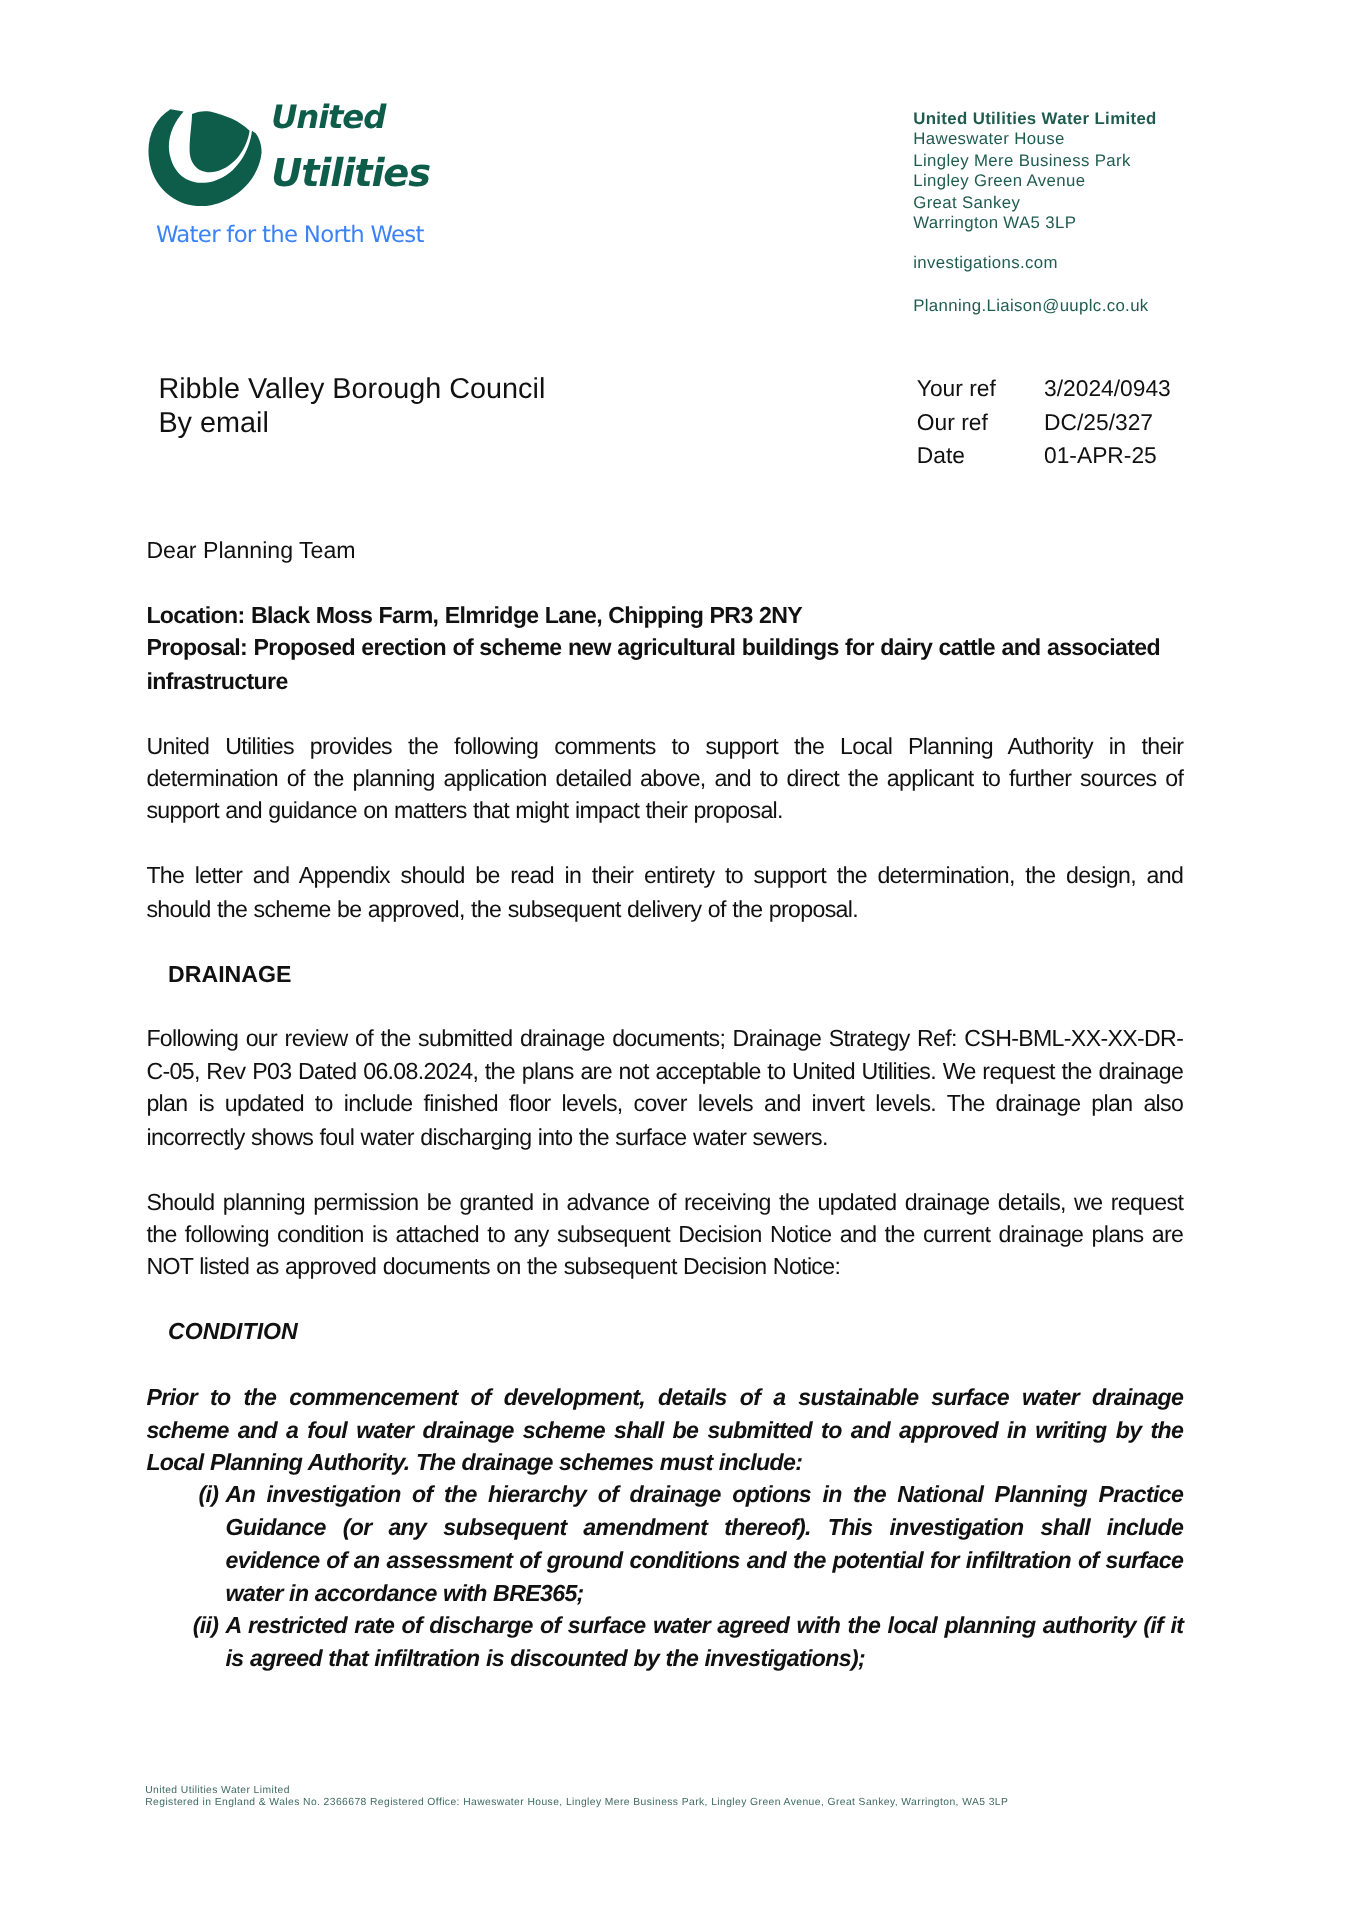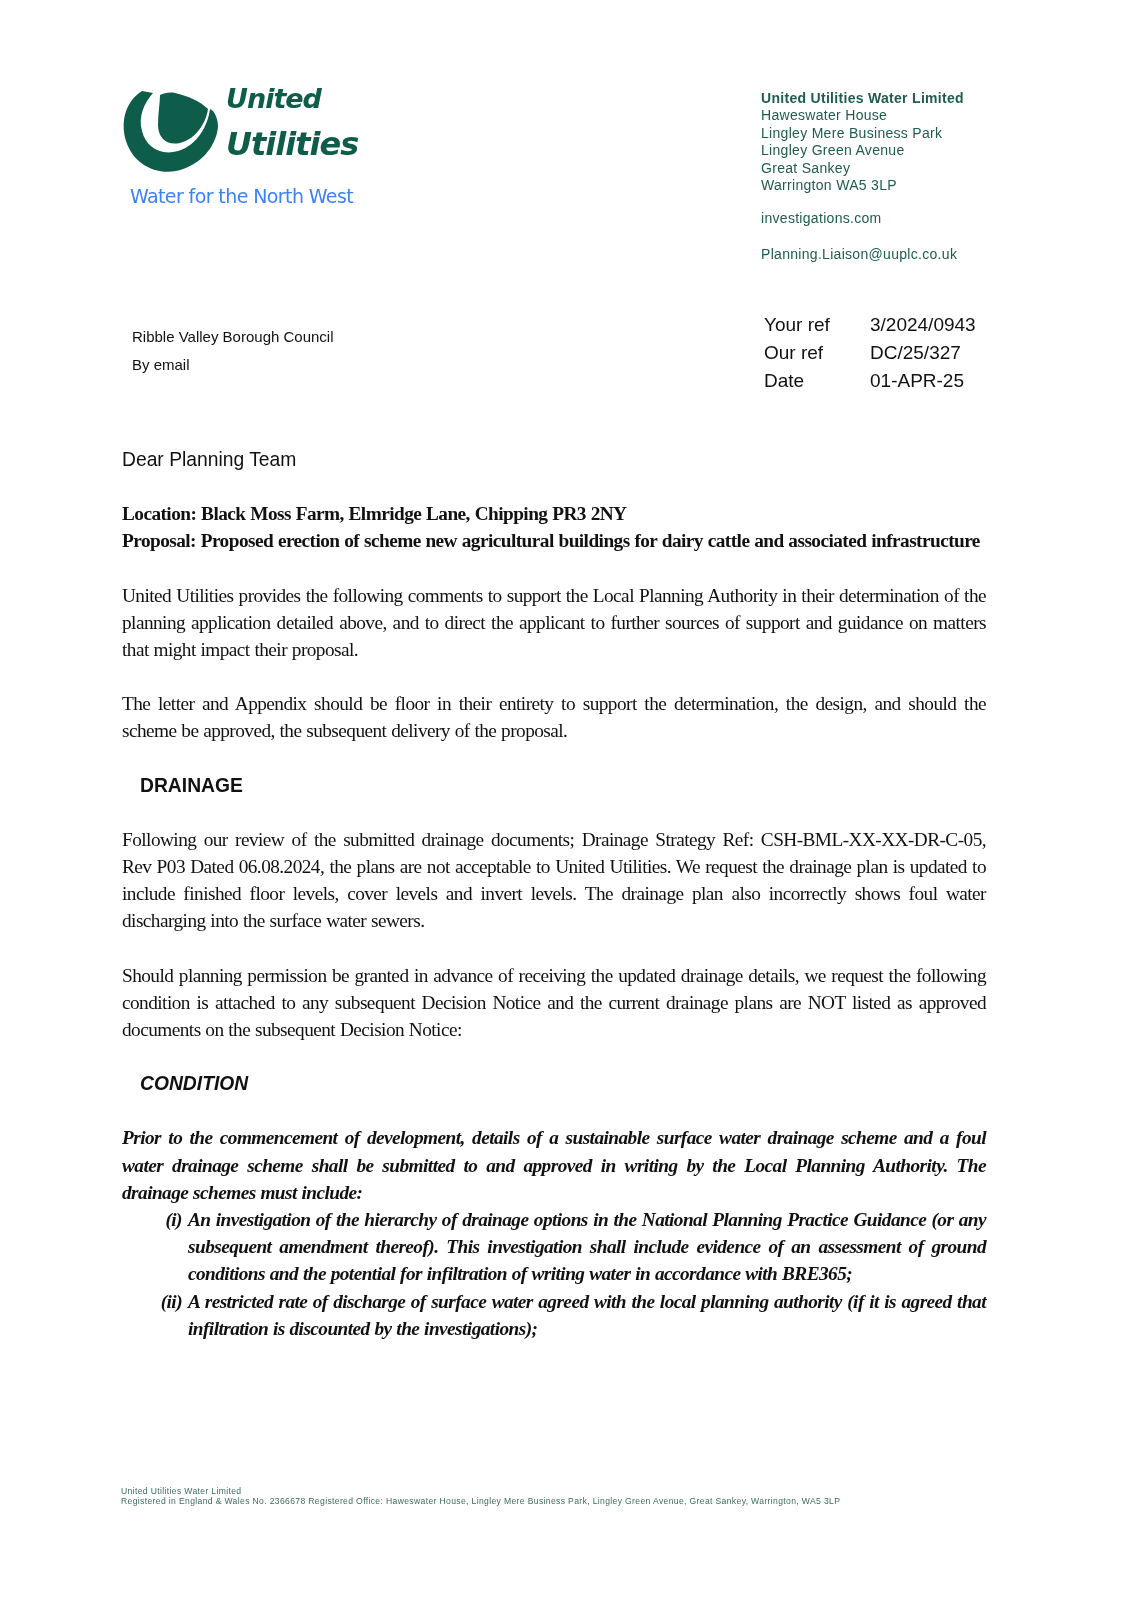--- a/index.html
+++ b/index.html
@@ -18,40 +18,40 @@
               font-family: "DejaVu Sans", sans-serif; letter-spacing: -0.6px; white-space: nowrap; }
 
   
   .company { left: 761px; top: 90px; color: #1f5c4e; font-size: 14px; line-height: 17.4px;
              font-family: "Liberation Sans", sans-serif; letter-spacing: 0.3px; }
   .company .name { font-weight: bold; }
   .company .gap { height: 16px; }
   .company .gap2 { height: 18px; }
 
   
-  .recipient { left: 132px; top: 323px; font-size: 15px; line-height: 28px; }
+  .recipient { left: 132px; top: 311px; font-size: 24px; line-height: 28px; }
   .refs { left: 764px; top: 311px; font-size: 19px; line-height: 28px; }
   .refs .row { display: flex; }
   .refs .k { width: 106px; }
 
   
   .body { left: 122px; top: 446px; width: 864px; font-size: 19.3px; line-height: 27.2px;
           font-family: "Liberation Sans Narrow", "Liberation Sans", sans-serif; }
   .body p { margin: 0 0 27px 0; text-align: justify; }
   .body .salutation { margin-bottom: 27px; text-align: left; }
   .body .heading { font-weight: bold; margin-bottom: 27px; margin-left: 18px; }
   .body .heading.italic { font-style: italic; }
   .body .locprop { font-weight: bold; text-align: left; margin-bottom: 27px; }
   .body .cond { font-weight: bold; font-style: italic; margin-bottom: 0; }
   .cond-list { margin: 0; padding: 0; list-style: none; font-weight: bold; font-style: italic; }
   .cond-list li { display: flex; text-align: justify; }
   .cond-list .num { width: 66px; flex: 0 0 66px; text-align: right; padding-right: 6px; box-sizing: border-box; }
   .cond-list .txt { flex: 1; }
 
-  .condensed { letter-spacing: -0.55px; word-spacing: 0.5px; font-family: Liberation Serif, serif; }
+  .condensed { letter-spacing: -0.55px; word-spacing: 0.5px; }
 
   
   .footer { left: 121px; top: 1486px; font-size: 8.6px; line-height: 10px; color: #3f6a60;
             letter-spacing: 0.35px; white-space: nowrap; }
 </style>
 </head>
 <body>
 
 <div class="abs logo">
   <svg class="logo-mark" viewBox="0 0 100 88">
@@ -96,30 +96,30 @@
   </div>
 </div>
 
 <div class="abs body">
   <p class="salutation">Dear Planning Team</p>
   <div class="locprop condensed">
     <div>Location: Black Moss Farm, Elmridge Lane, Chipping PR3 2NY</div>
     <div>Proposal: Proposed erection of scheme new agricultural buildings for dairy cattle and associated infrastructure</div>
   </div>
   <p class="condensed">United Utilities provides the following comments to support the Local Planning Authority in their determination of the planning application detailed above, and to direct the applicant to further sources of support and guidance on matters that might impact their proposal.</p>
-  <p class="condensed">The letter and Appendix should be floor in their entirety to support the determination, the design, and should the scheme be approved, the subsequent delivery of the proposal.</p>
+  <p class="condensed">The letter and Appendix should be read in their entirety to support the determination, the design, and should the scheme be approved, the subsequent delivery of the proposal.</p>
   <div class="heading">DRAINAGE</div>
   <p class="condensed">Following our review of the submitted drainage documents; Drainage Strategy Ref: CSH-BML-XX-XX-DR-C-05, Rev P03 Dated 06.08.2024, the plans are not acceptable to United Utilities. We request the drainage plan is updated to include finished floor levels, cover levels and invert levels. The drainage plan also incorrectly shows foul water discharging into the surface water sewers.</p>
   <p class="condensed">Should planning permission be granted in advance of receiving the updated drainage details, we request the following condition is attached to any subsequent Decision Notice and the current drainage plans are NOT listed as approved documents on the subsequent Decision Notice:</p>
   <div class="heading italic">CONDITION</div>
   <p class="cond condensed">Prior to the commencement of development, details of a sustainable surface water drainage scheme and a foul water drainage scheme shall be submitted to and approved in writing by the Local Planning Authority. The drainage schemes must include:</p>
   <ul class="cond-list condensed">
     <li>
       <span class="num">(i)</span>
-      <span class="txt">An investigation of the hierarchy of drainage options in the National Planning Practice Guidance (or any subsequent amendment thereof). This investigation shall include evidence of an assessment of ground conditions and the potential for infiltration of writing water in accordance with BRE365;</span>
+      <span class="txt">An investigation of the hierarchy of drainage options in the National Planning Practice Guidance (or any subsequent amendment thereof). This investigation shall include evidence of an assessment of ground conditions and the potential for infiltration of surface water in accordance with BRE365;</span>
     </li>
     <li>
       <span class="num">(ii)</span>
       <span class="txt">A restricted rate of discharge of surface water agreed with the local planning authority (if it is agreed that infiltration is discounted by the investigations);</span>
     </li>
   </ul>
 </div>
 
 <div class="abs footer">
   <div>United Utilities Water Limited</div>

